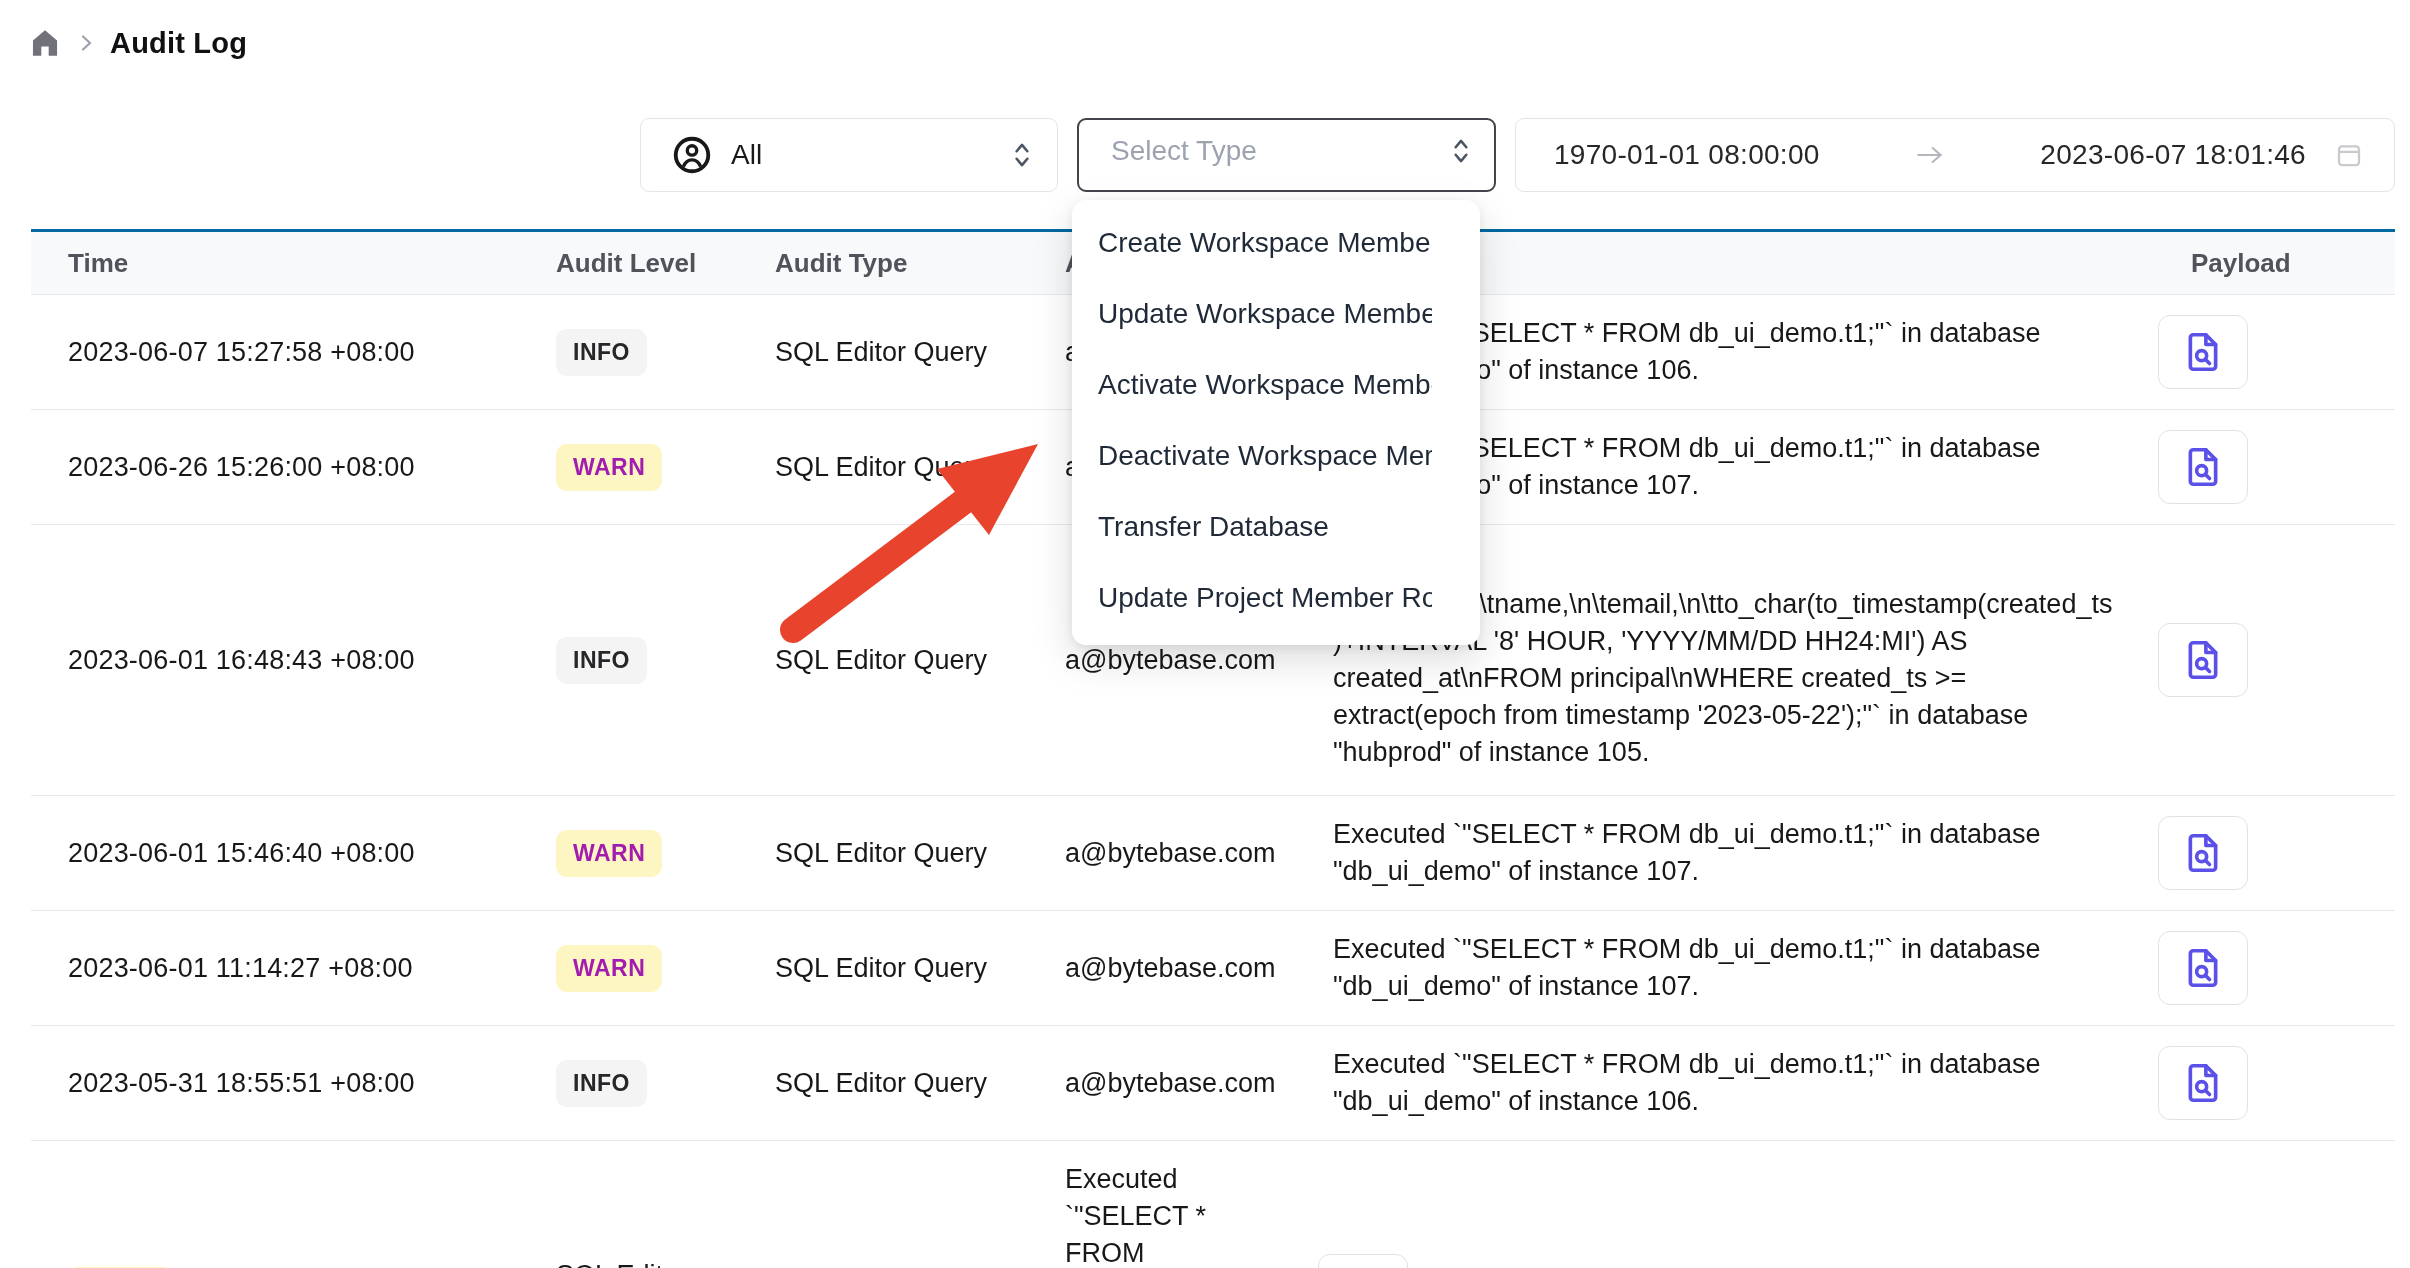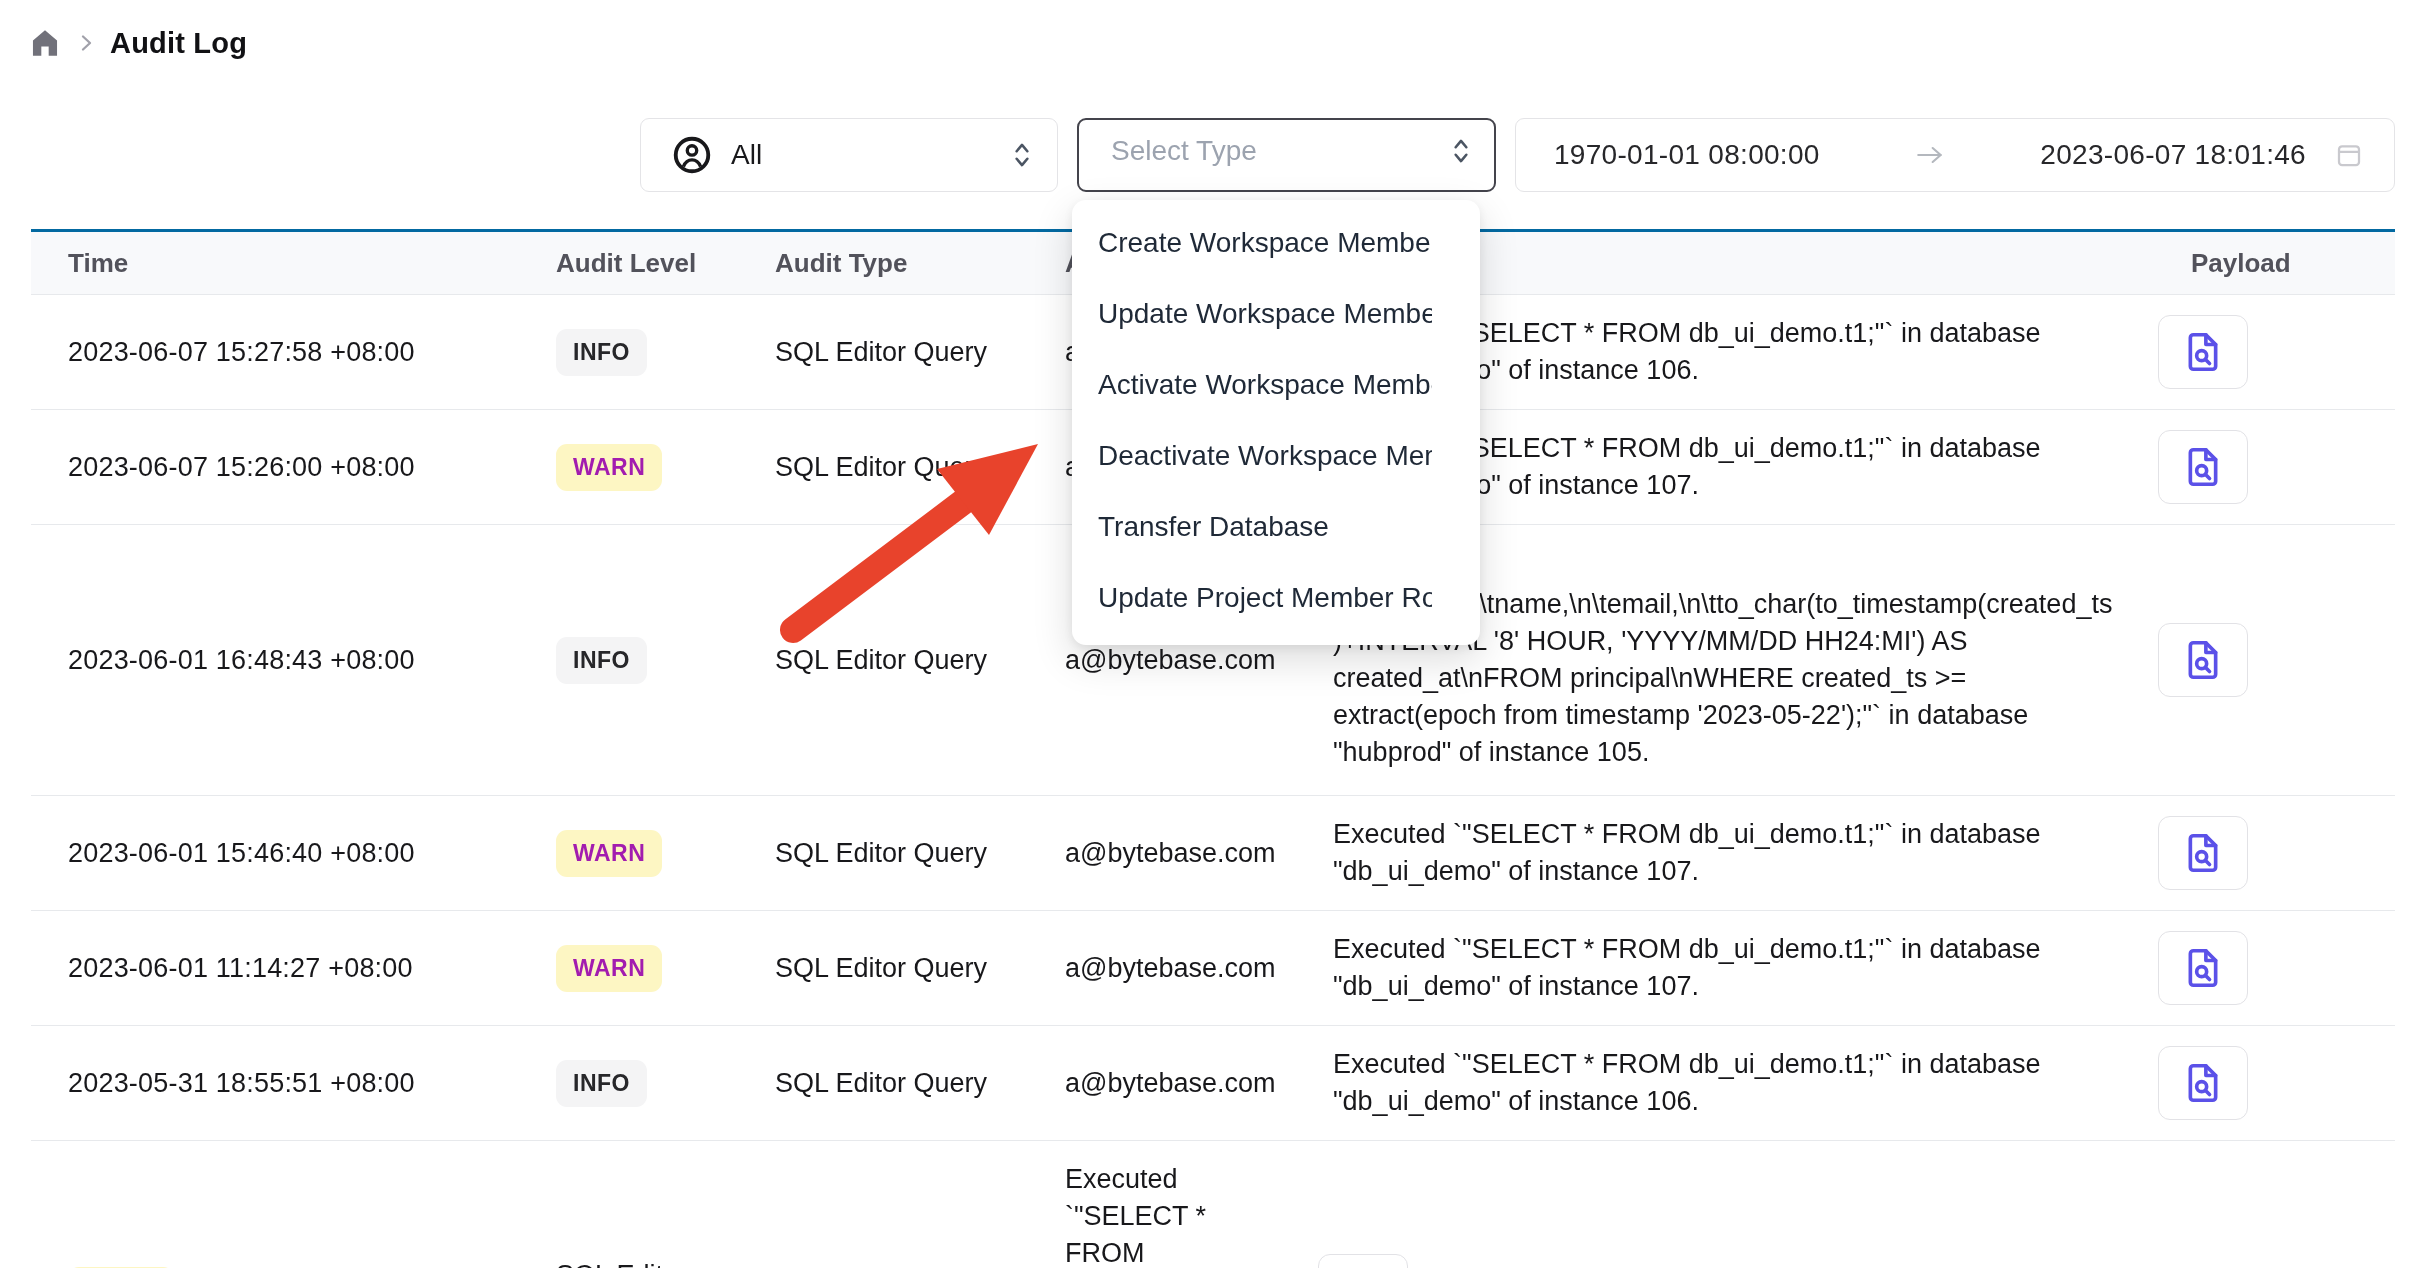--- a/index.html
+++ b/index.html
@@ -148,21 +148,21 @@
         <path d="M13.5 3H7a1.6 1.6 0 0 0-1.6 1.6v14.8A1.6 1.6 0 0 0 7 21h10a1.6 1.6 0 0 0 1.6-1.6V8.1L13.5 3z"></path>
             <path d="M13.5 3v5.1h5.1"></path>
             <circle cx="11.3" cy="13.9" r="2.6"></circle>
             <path d="M13.2 15.8l2.2 2.2"></path>
       </svg>
         </button>
       </div>
   </div>
 
   <div class="trow">
-    <div class="cell time">2023-06-07 15:26:00 +08:00</div>
+    <div class="cell time">2023-06-26 15:26:00 +08:00</div>
     <div class="cell"><span class="badge warn">WARN</span></div>
     <div class="cell">SQL Editor Query</div>
     <div class="cell">a@bytebase.com</div>
     <div class="cell comment">Executed `"SELECT * FROM db_ui_demo.t1;"` in database "db_ui_demo" of instance 107.</div>
     <div class="cell payload">
         <button class="payload-btn">
       <svg width="46" height="48" viewBox="0 0 24 24" fill="none" stroke="#5b51e8" stroke-width="1.9" stroke-linecap="round" stroke-linejoin="round">
         <path d="M13.5 3H7a1.6 1.6 0 0 0-1.6 1.6v14.8A1.6 1.6 0 0 0 7 21h10a1.6 1.6 0 0 0 1.6-1.6V8.1L13.5 3z"></path>
             <path d="M13.5 3v5.1h5.1"></path>
             <circle cx="11.3" cy="13.9" r="2.6"></circle>

